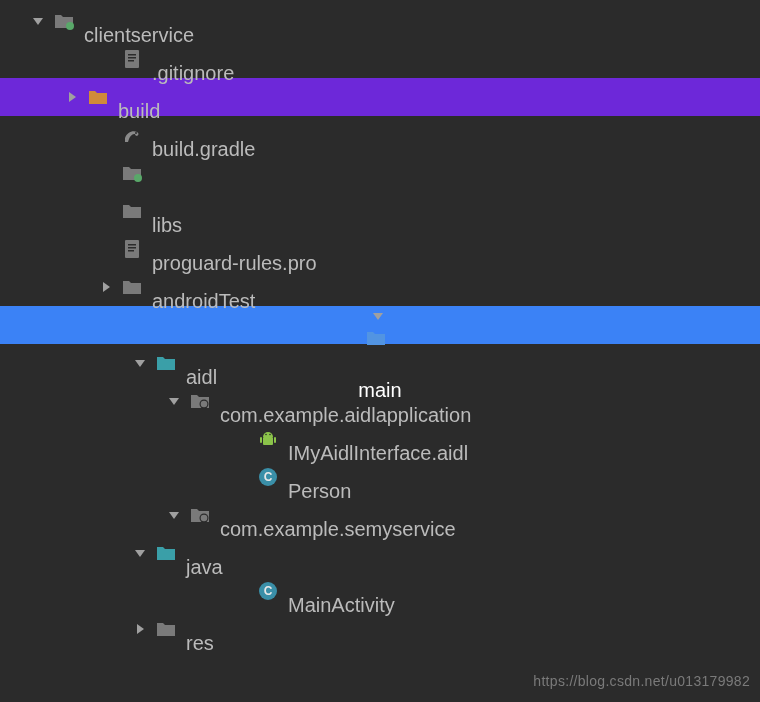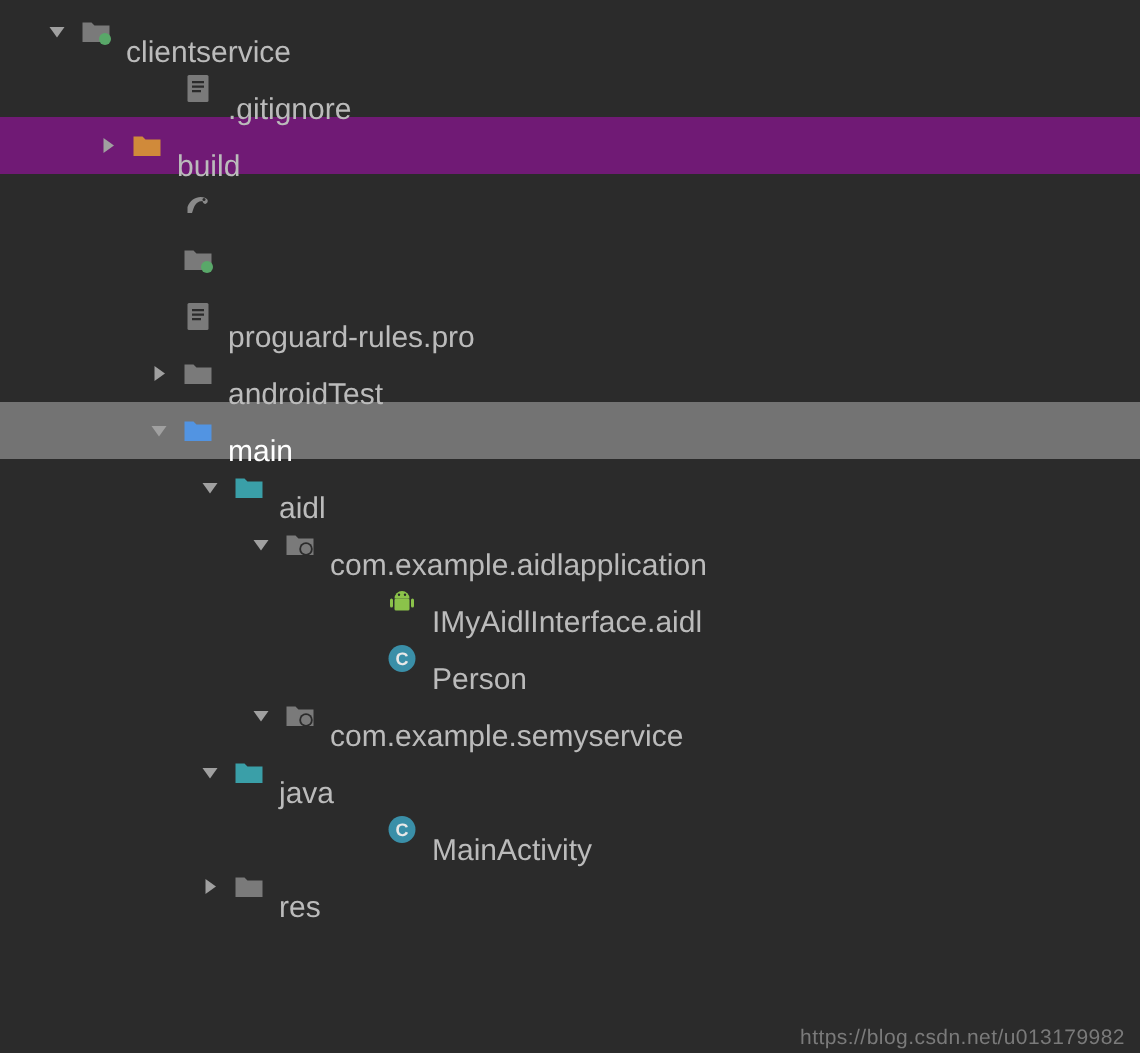--- a/index.html
+++ b/index.html
@@ -13,22 +13,22 @@
     overflow: hidden;
     position: relative;
   }
   .tree { padding-top: 2px; }
   .row {
     display: flex;
     align-items: center;
     height: 38px;
     white-space: nowrap;
   }
-  .row.highlight-build { background: #701a75; }
-  .row.highlight-selected { background: #737373; }
+  .row.highlight-build { background: #6d28d9; }
+  .row.highlight-selected { background: #3b82f6; flex-direction: column; }
   .row.highlight-selected .label { color: #ffffff; }
   .indent { display: inline-block; flex-shrink: 0; }
   .arrow {
     width: 20px;
     height: 20px;
     display: inline-flex;
     align-items: center;
     justify-content: center;
     flex-shrink: 0;
     margin-right: 4px;
@@ -39,21 +39,21 @@
     height: 24px;
     display: inline-flex;
     align-items: center;
     justify-content: center;
     flex-shrink: 0;
     margin-right: 8px;
   }
   .label { color: #bbbbbb; font-weight: 400; margin-top: 29px; }
   .watermark {
     position: absolute;
-    bottom: 3px;
+    bottom: 13px;
     right: 10px;
     font-size: 14px;
     color: #7a7a7a;
     letter-spacing: 0.3px;
   }
 </style>
 </head>
 <body>
 
 <div class="tree" id="tree">
@@ -101,30 +101,41 @@
     </div>
     <div class="row">
       <span class="indent" style="width: 96px;"></span>
       <span class="arrow"></span>
       <span class="icon">
         <svg width="22" height="22" viewBox="0 0 22 22">
           <path d="M4 14c2-6 8-8 12-6 2 1 2 3 0 4-1 0-2-1-2-2-3 0-5 2-6 5l-1 3H4z" fill="#8a8a8a"></path>
           <circle cx="15" cy="9" r="1" fill="#2b2b2b"></circle>
         </svg>
       </span>
+      <span class="label">build.gradle</span>
     </div>
     <div class="row">
       <span class="indent" style="width: 96px;"></span>
       <span class="arrow"></span>
       <span class="icon">
         <svg width="22" height="22" viewBox="0 0 22 22">
           <path d="M2 5h6l2 2h10v11H2z" fill="#7a7a7a"></path>
           <circle cx="17" cy="16" r="4" fill="#59a869"></circle>
         </svg>
       </span>
+    </div>
+    <div class="row">
+      <span class="indent" style="width: 96px;"></span>
+      <span class="arrow"></span>
+      <span class="icon">
+        <svg width="22" height="22" viewBox="0 0 22 22">
+          <path d="M2 5h6l2 2h10v11H2z" fill="#7a7a7a"></path>
+        </svg>
+      </span>
+      <span class="label">libs</span>
     </div>
     <div class="row">
       <span class="indent" style="width: 96px;"></span>
       <span class="arrow"></span>
       <span class="icon">
         <svg width="22" height="22" viewBox="0 0 22 22">
           <rect x="4" y="2" width="14" height="18" rx="1" fill="#7a7a7a"></rect>
           <rect x="7" y="6" width="8" height="1.5" fill="#2b2b2b"></rect>
           <rect x="7" y="9" width="8" height="1.5" fill="#2b2b2b"></rect>
           <rect x="7" y="12" width="6" height="1.5" fill="#2b2b2b"></rect>

